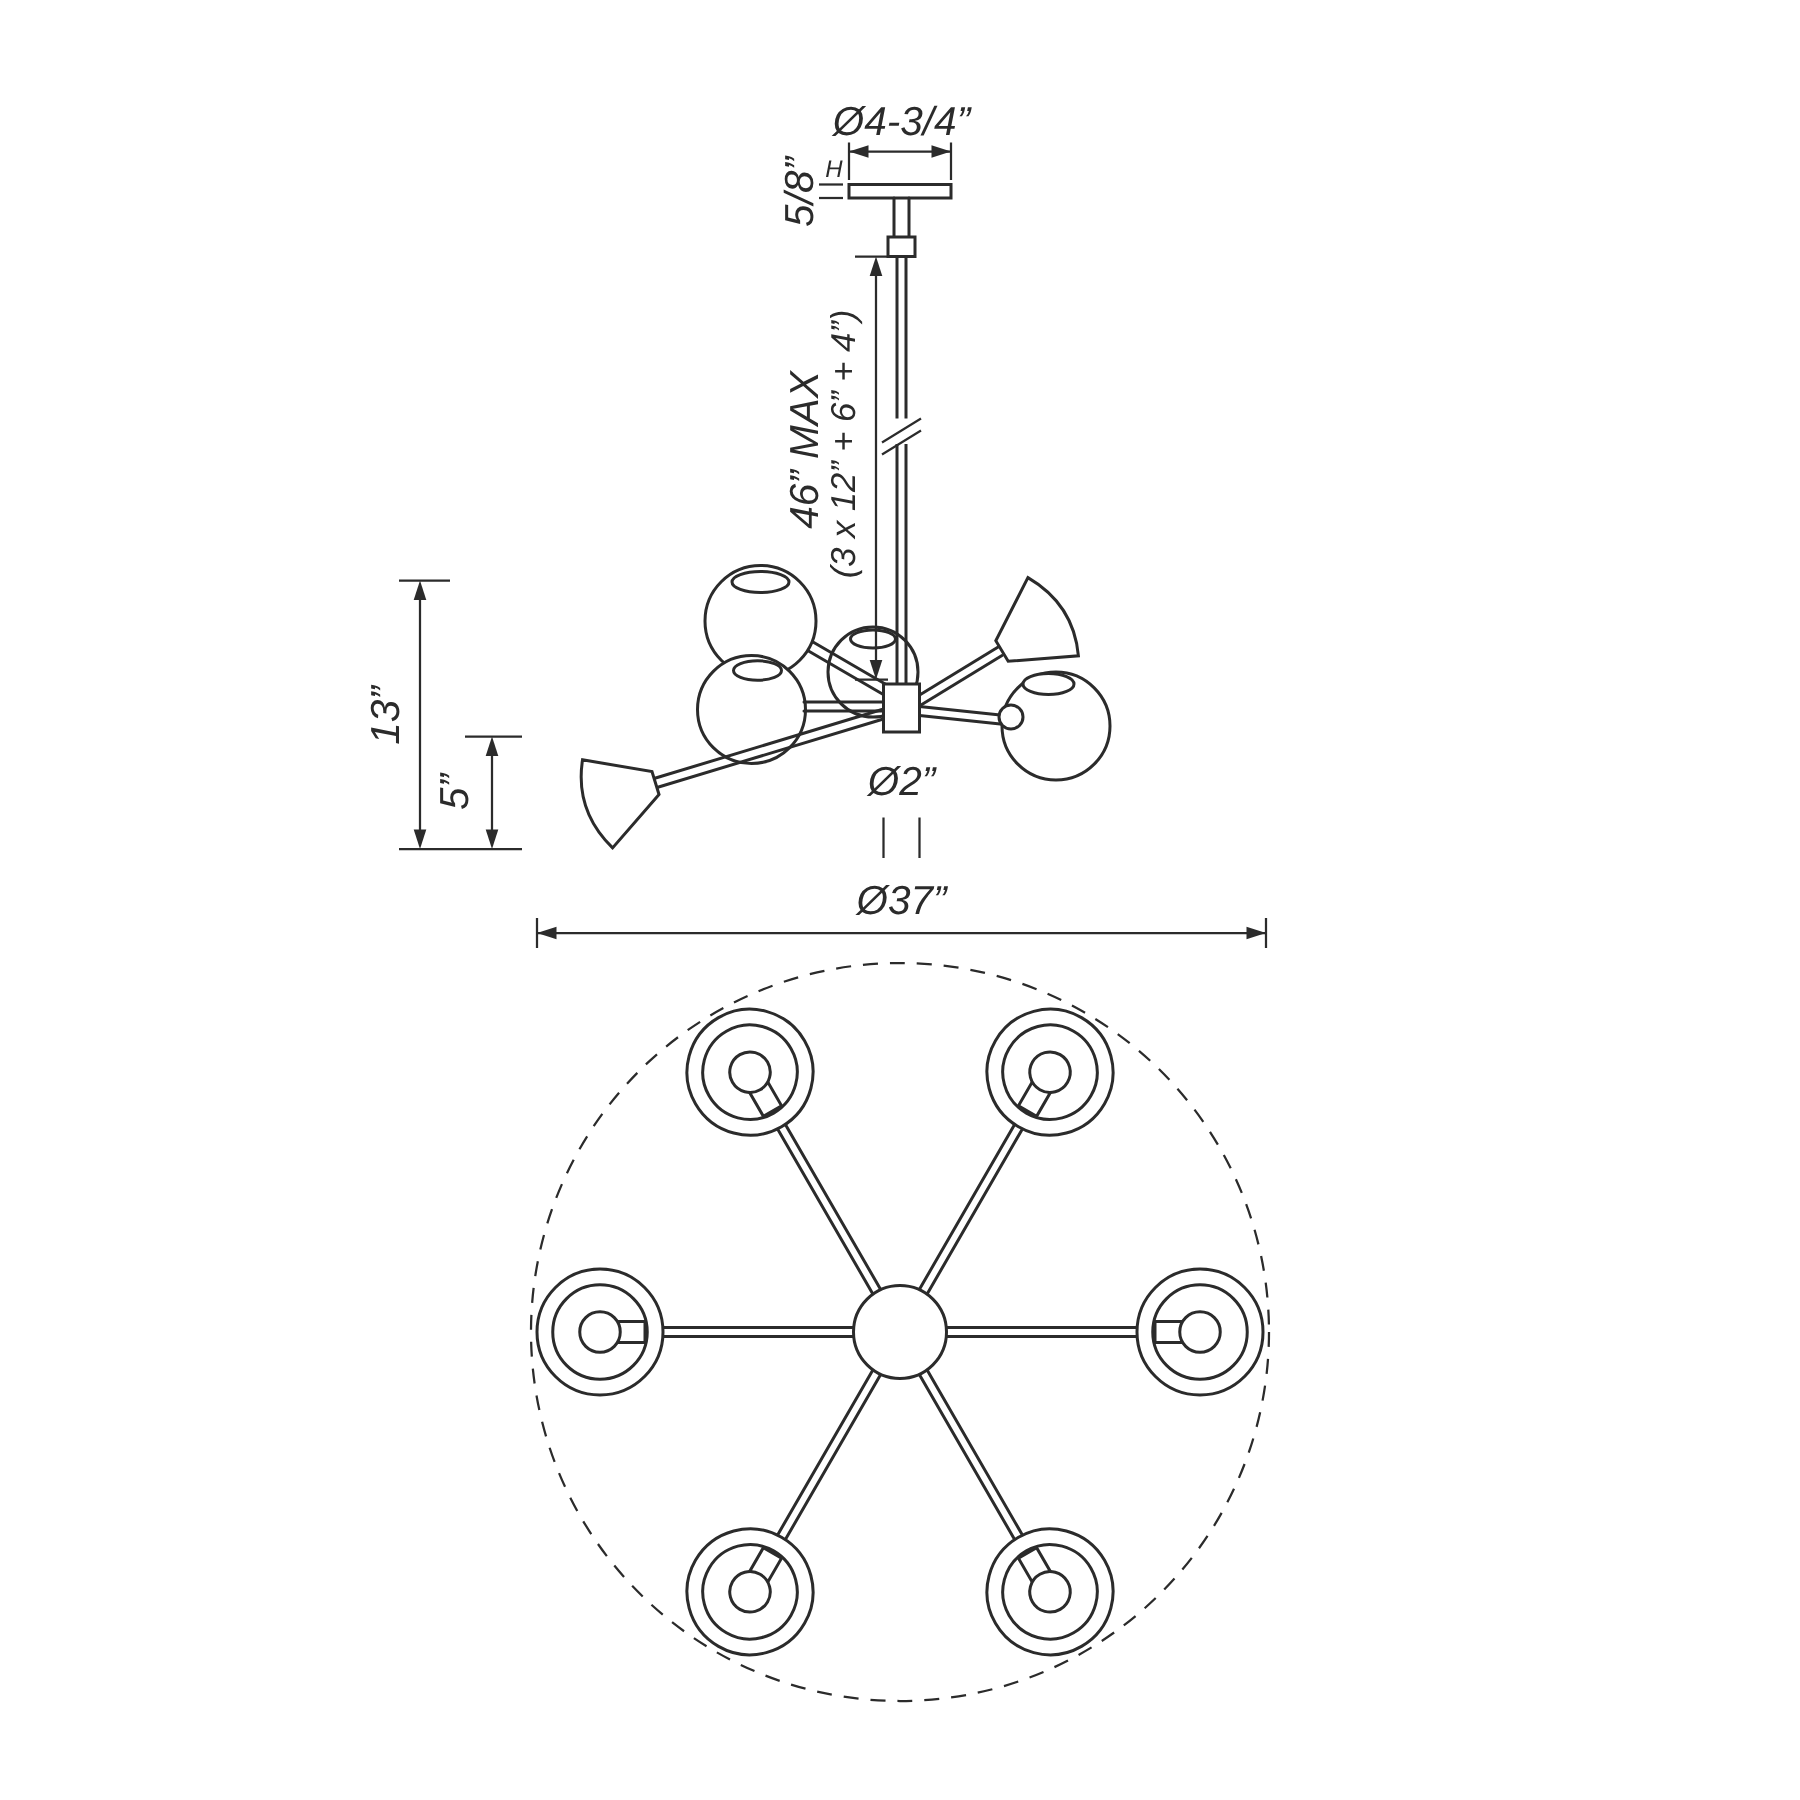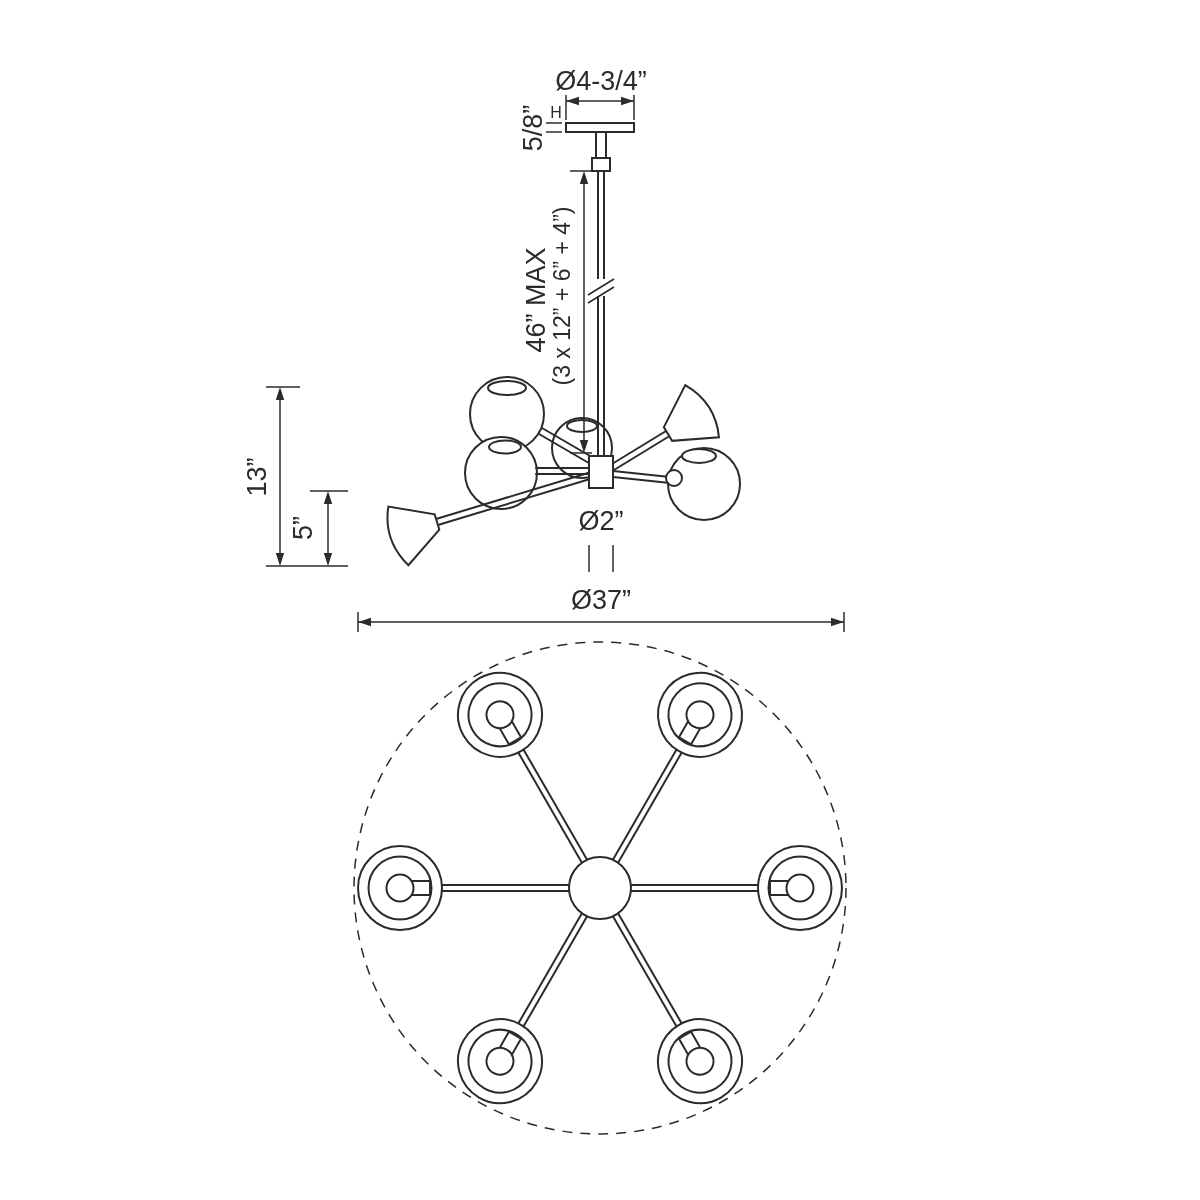--- a/index.html
+++ b/index.html
@@ -1,17 +1,17 @@
 <!DOCTYPE html>
 <html style="--line: #2b2b2b; --bg: #ffffff;"><head>
 <meta charset="utf-8">
 <style>
   :root { --line:#2b2b2b; --bg:#ffffff; }
   html,body { margin:0; padding:0; background:var(--bg); }
-  .canvas { width:1200px; height:1200px; position:relative; background:var(--bg); }
+  .canvas { width:1200px; height:1200px; position:relative; background:var(--bg);font-style:italic; }
   svg { display:block; }
   svg text { font-family:"Liberation Sans", sans-serif; fill:var(--line); }
   .ln      { stroke:var(--line); stroke-width:2;   fill:none; stroke-linecap:round; }
   .ln-thin { stroke:var(--line); stroke-width:1.5; fill:none; stroke-linecap:butt; }
   .shape   { stroke:var(--line); stroke-width:2;   fill:#ffffff; }
   .arrow   { fill:var(--line); stroke:none; }
   .dashed  { stroke-dasharray:10 8; }
   .dim-text       { font-size:27px; }
   .dim-text-small { font-size:23px; }
   .dim-text-tiny  { font-size:16px; }

